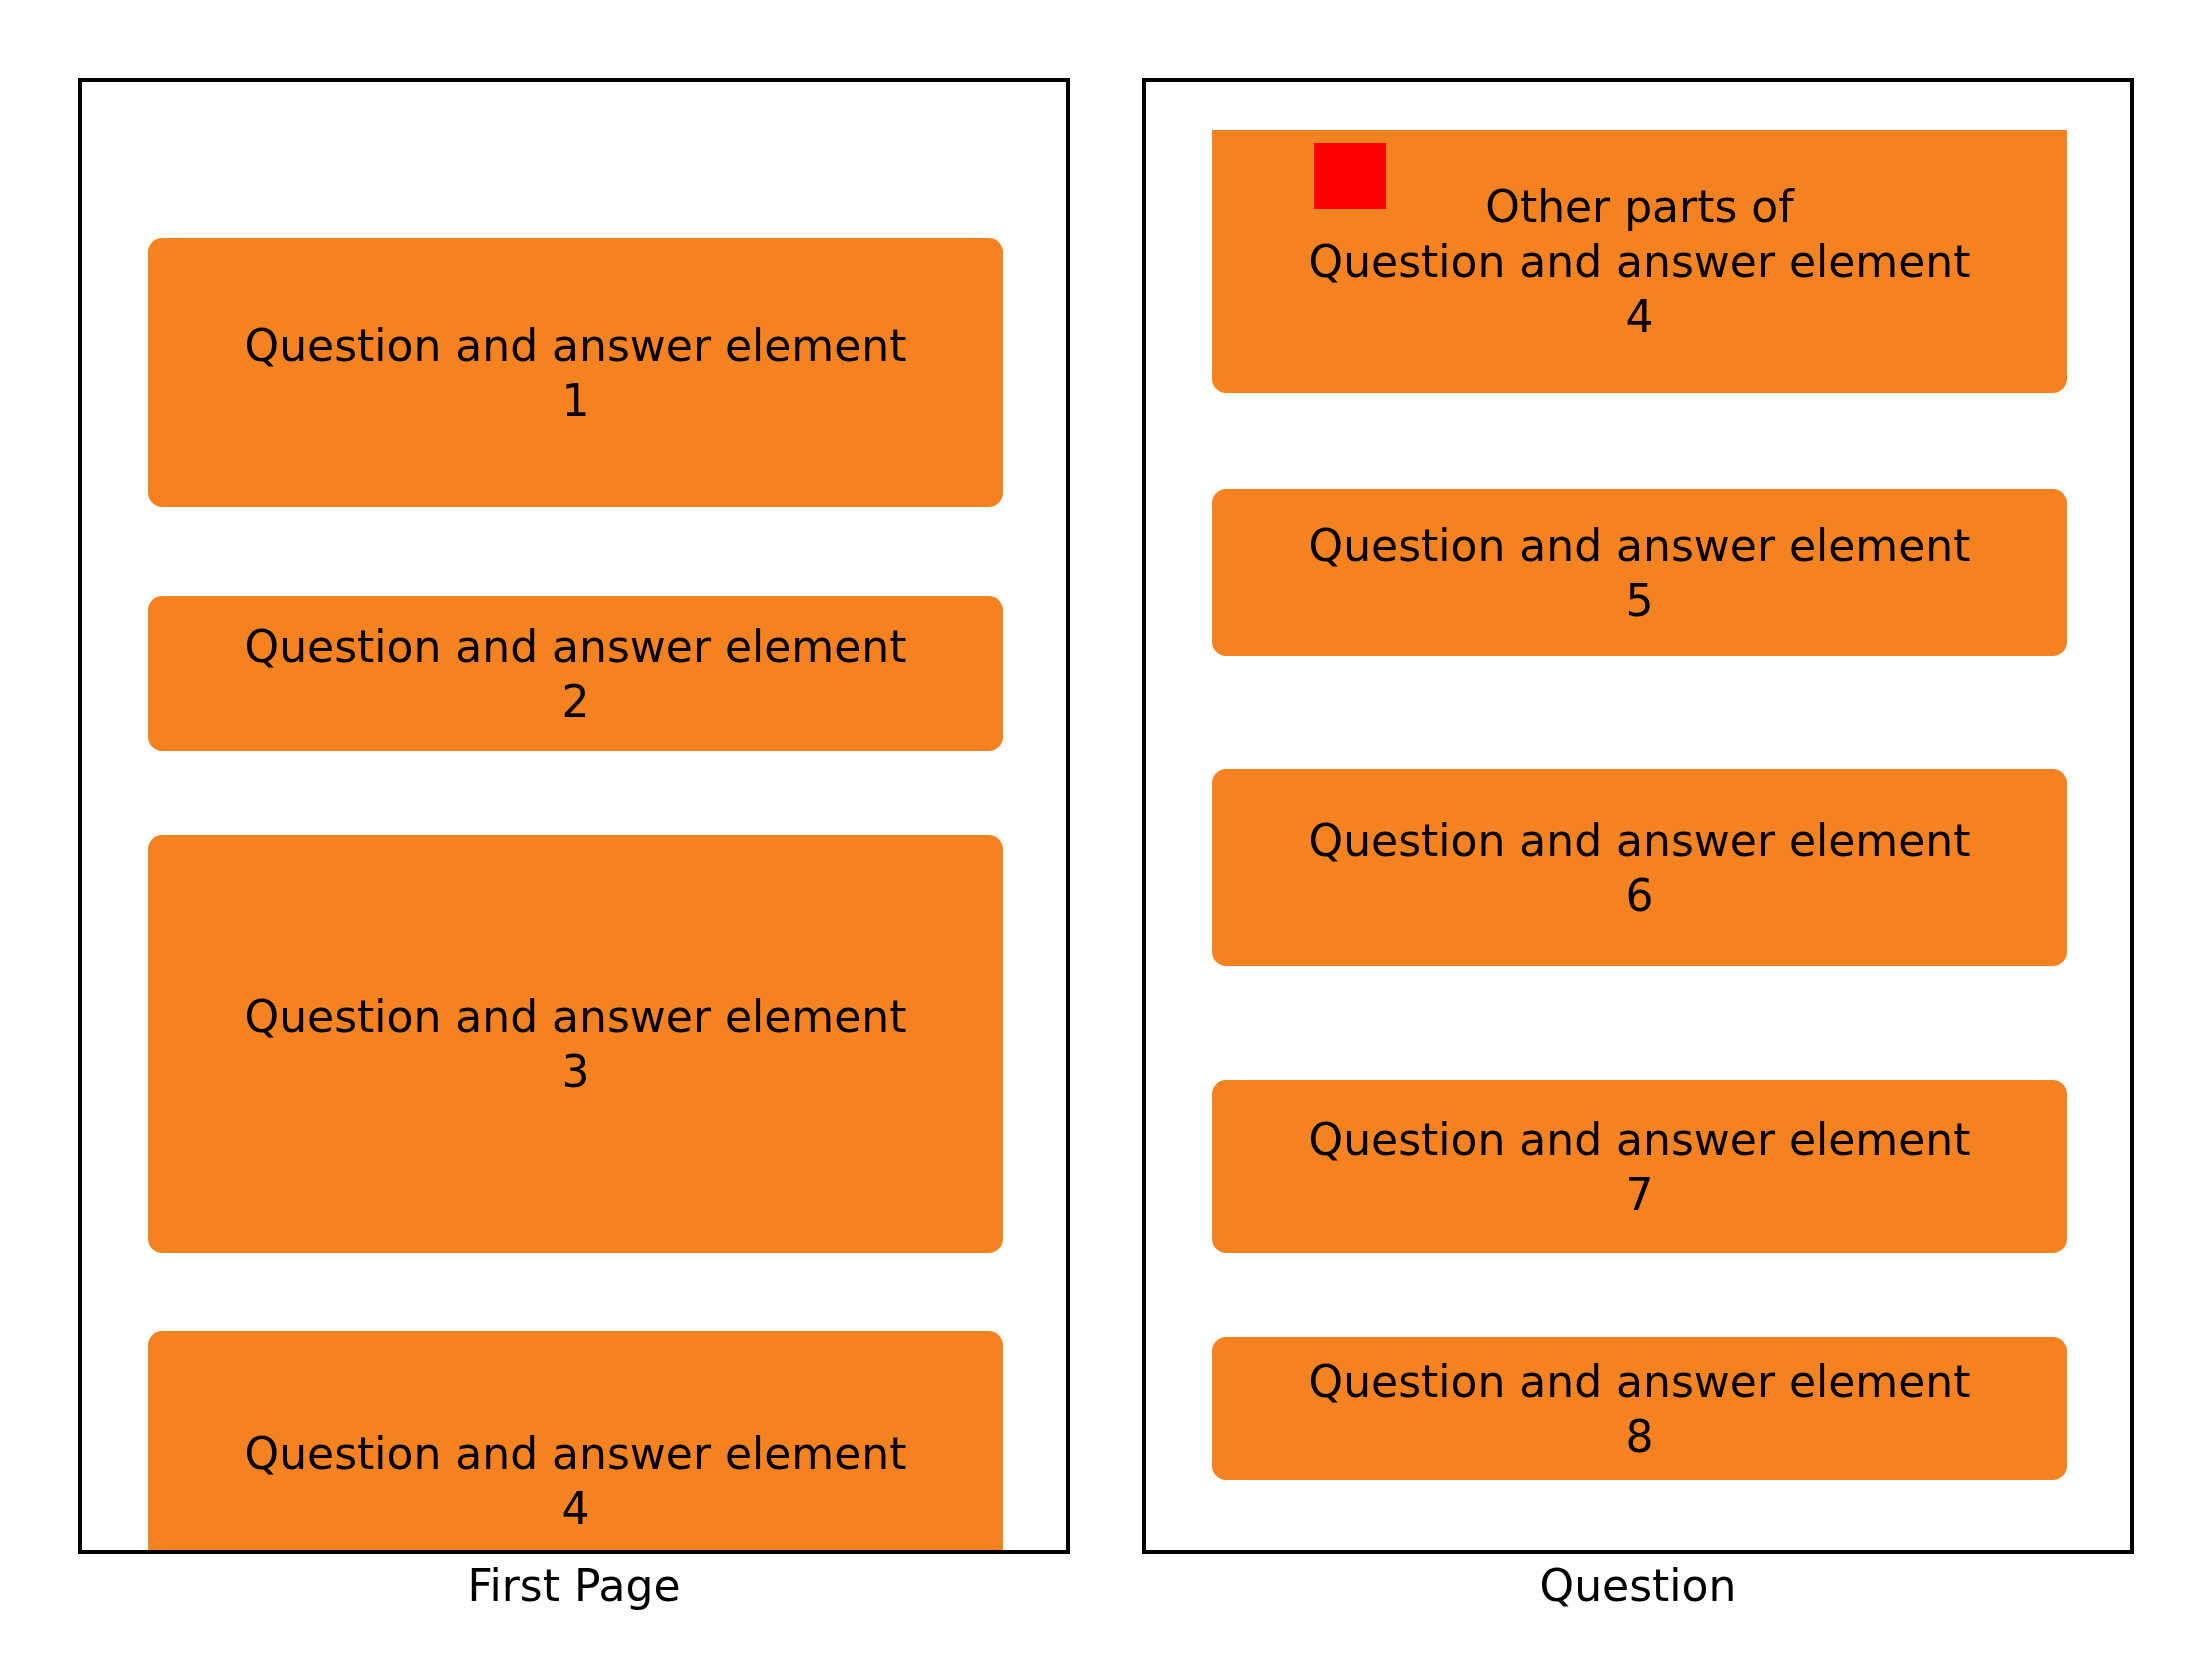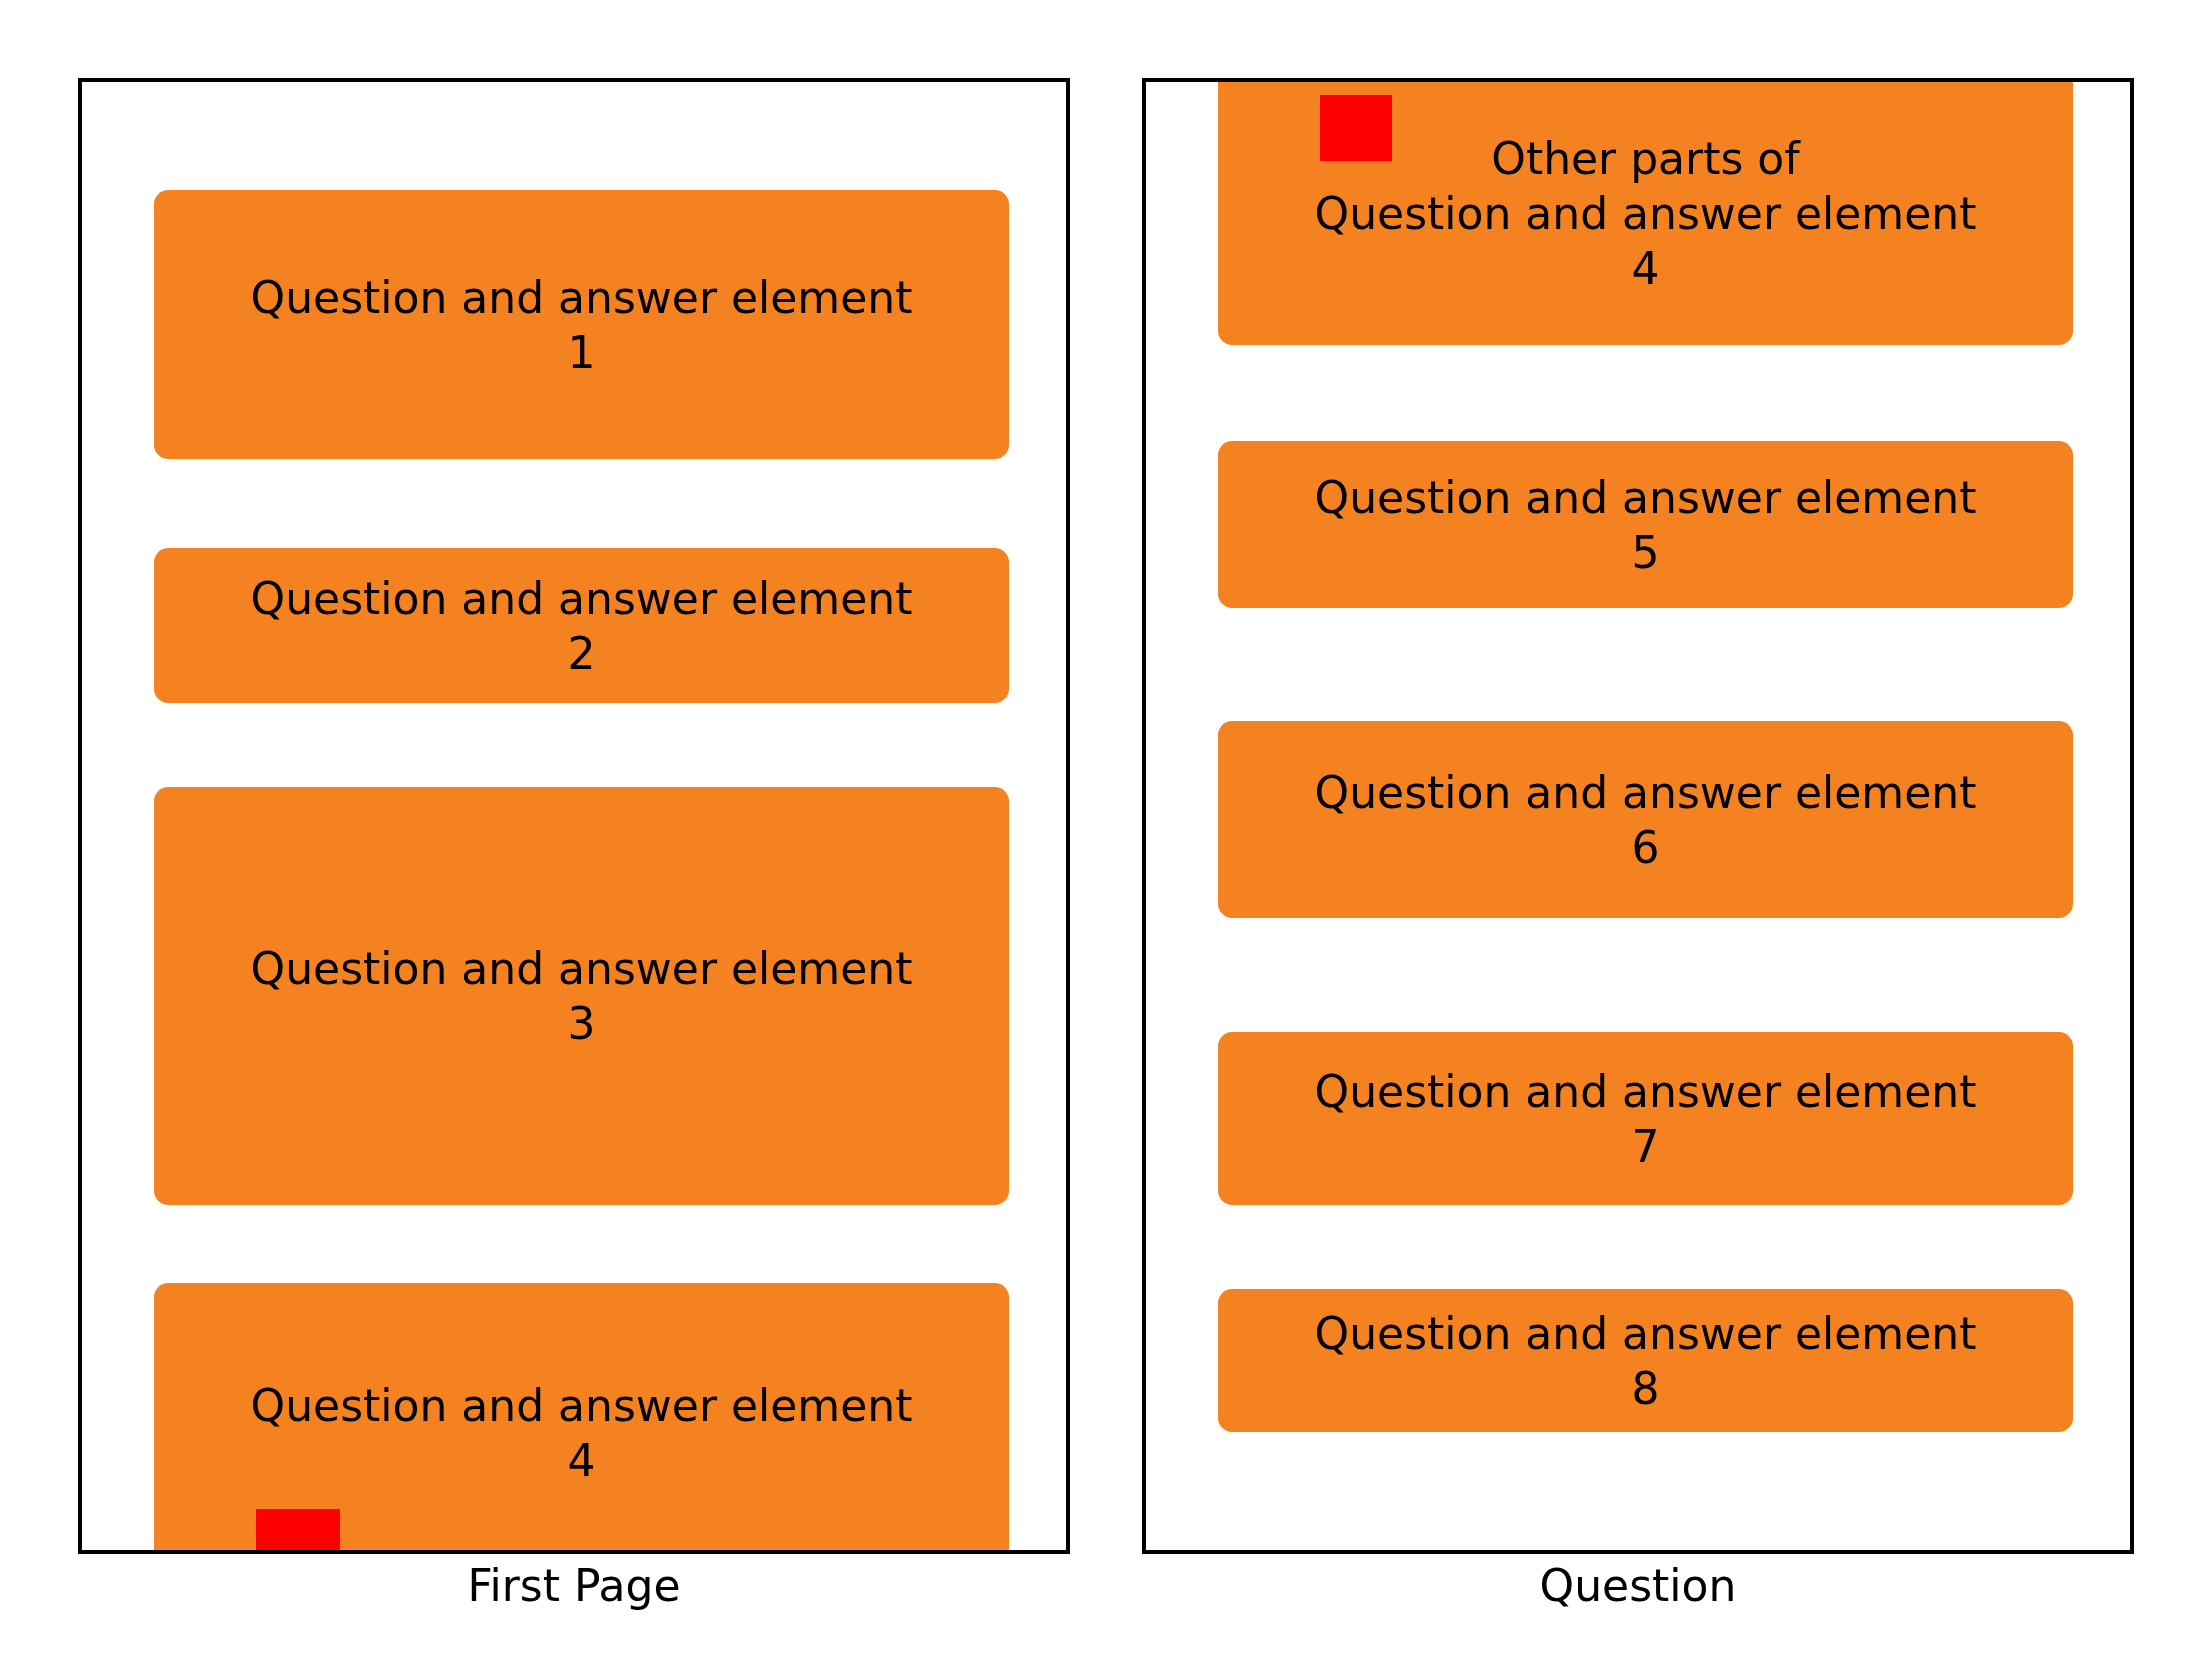--- a/index.html
+++ b/index.html
@@ -30,33 +30,34 @@
       overflow: hidden;
     }
     .page-label {
       font-size: 44px;
       color: #000;
       margin-top: 6px;
       text-align: right;
     }
     .block {
       position: absolute;
-      left: 72px;
+      left: 66px;
       width: 855px;
       background: #f58220;
       border-radius: 14.3px;
       display: flex;
       flex-direction: column;
       align-items: center;
       justify-content: center;
       text-align: center;
       font-size: 44px;
       color: #000;
       line-height: 1.25;
       padding: 0 40px;
+      margin-top: 48px;
     }
     
     .p1-b1 { top: 108px;  height: 269px; }
     .p1-b2 { top: 466px;  height: 155px; }
     .p1-b3 { top: 705px; height: 418px; }
     .p1-b4 { top: 1201px; height: 299px; border-bottom-left-radius: 0; border-bottom-right-radius: 0; }
     
     .p2-b4 { top: 0;      height: 263px; border-top-left-radius: 0; border-top-right-radius: 0; }
     .p2-b5 { top: 359px;  height: 167px; }
     .p2-b6 { top: 639px; height: 197px; }

